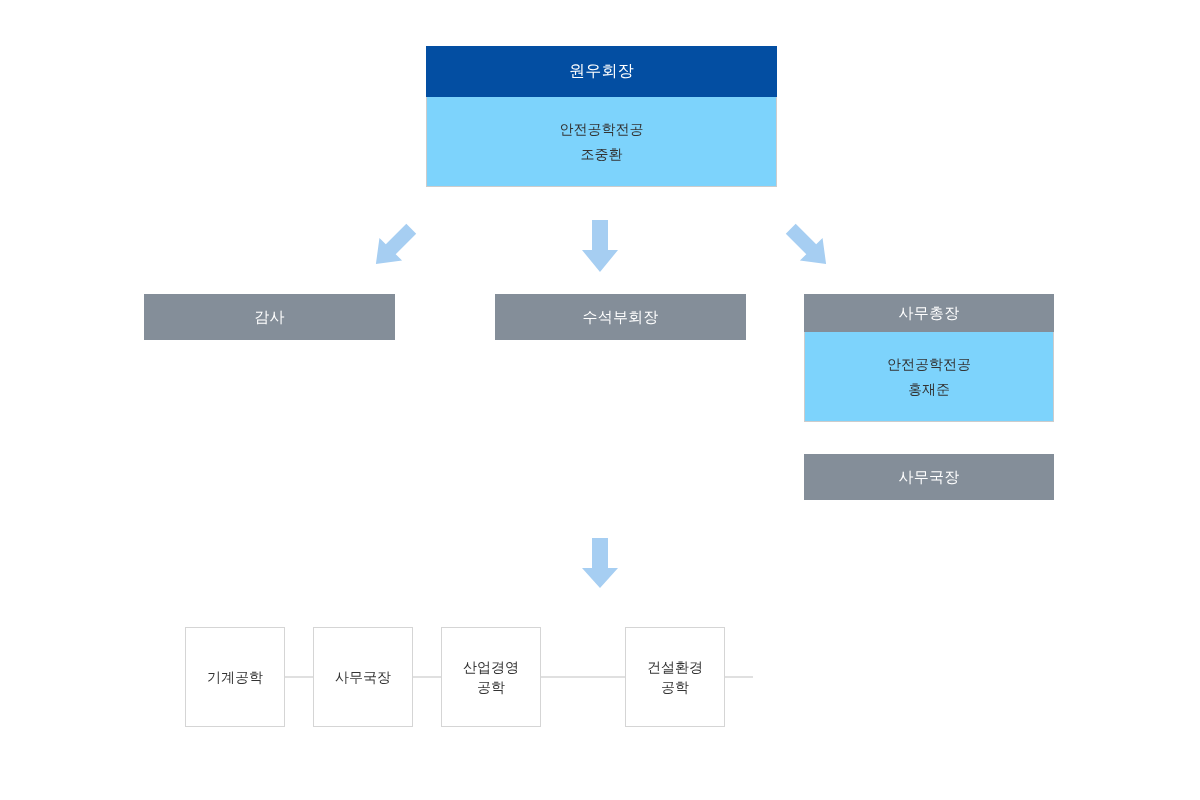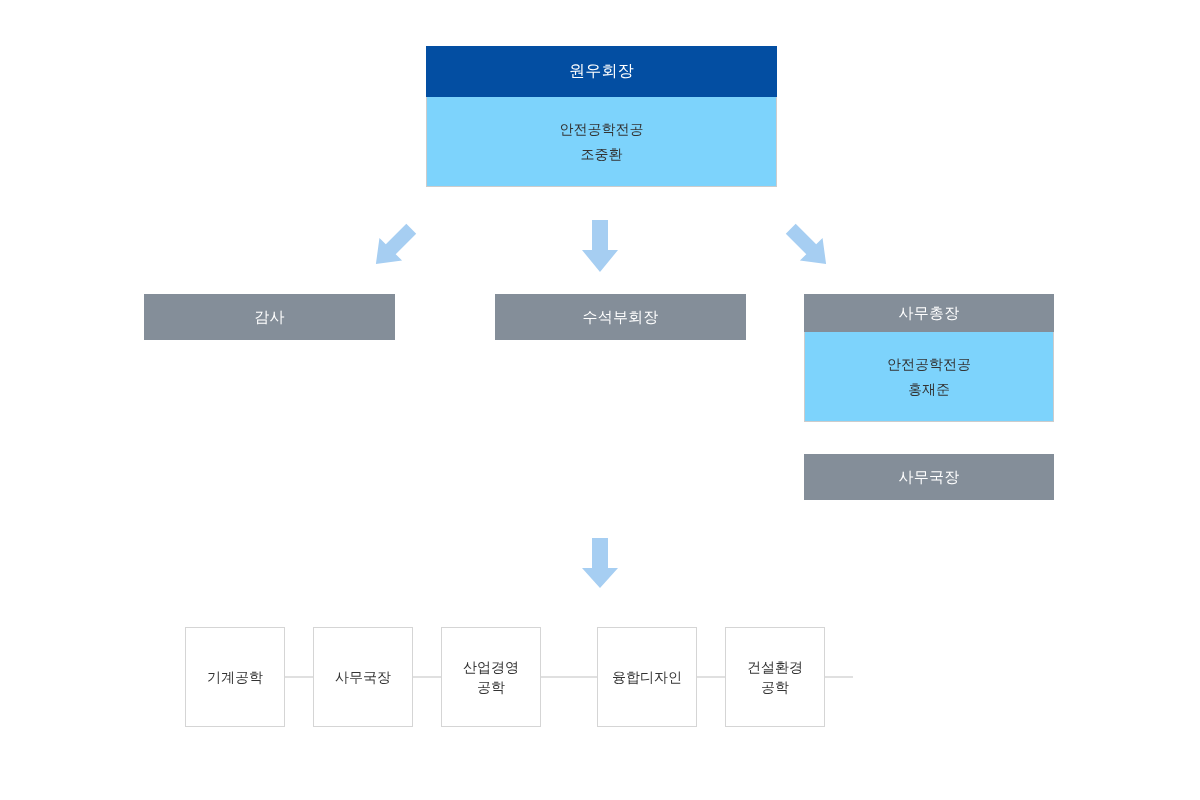--- a/index.html
+++ b/index.html
@@ -177,20 +177,19 @@
 
   <div id="department-row">
     <div class="dept-box">기계공학</div>
     <div class="dept-link"></div>
     <div class="dept-box">사무국장</div>
     <div class="dept-link"></div>
     <div class="dept-box">산업경영
 공학</div>
     <div class="dept-link"></div>
     <div class="dept-link"></div>
-    <div class="dept-box">융합디자인</div>
     <div class="dept-link"></div>
     <div class="dept-box">건설환경
 공학</div>
     <div class="dept-link"></div>
   </div>
 
 </div>
 
 </body></html>

